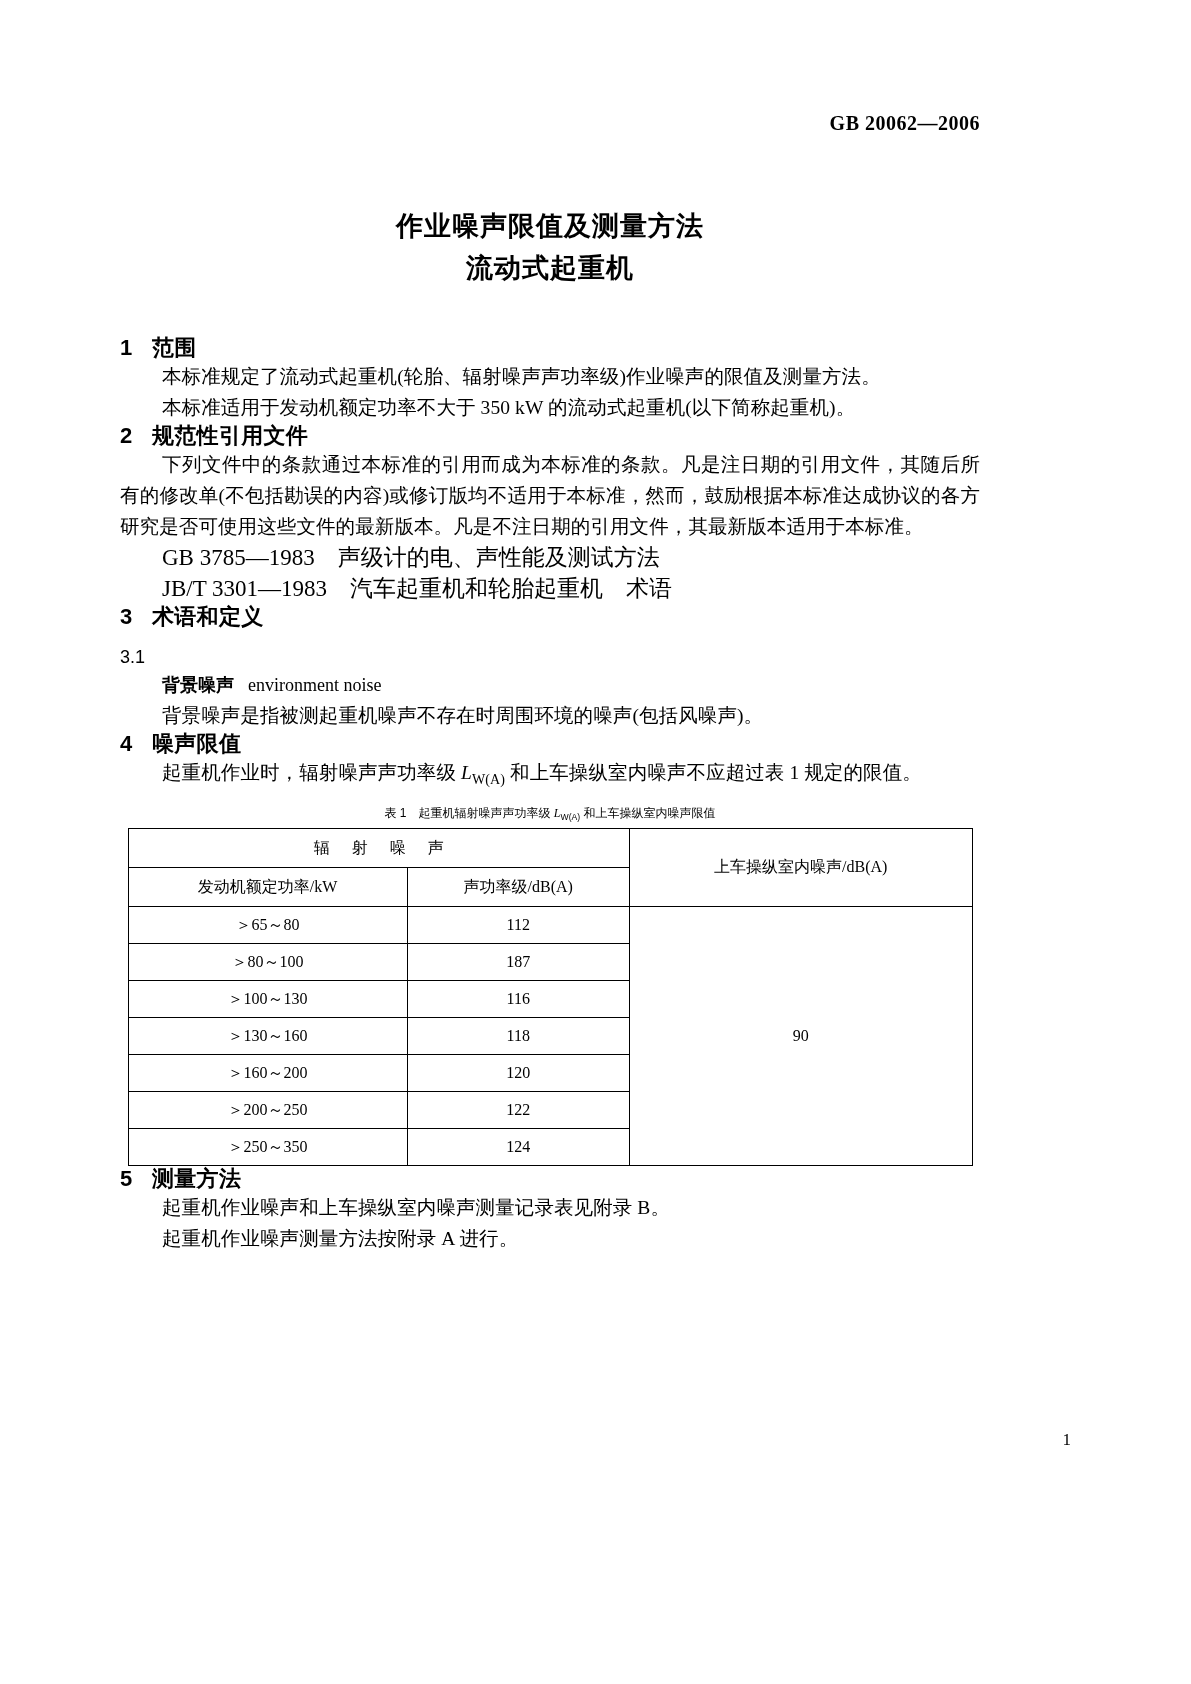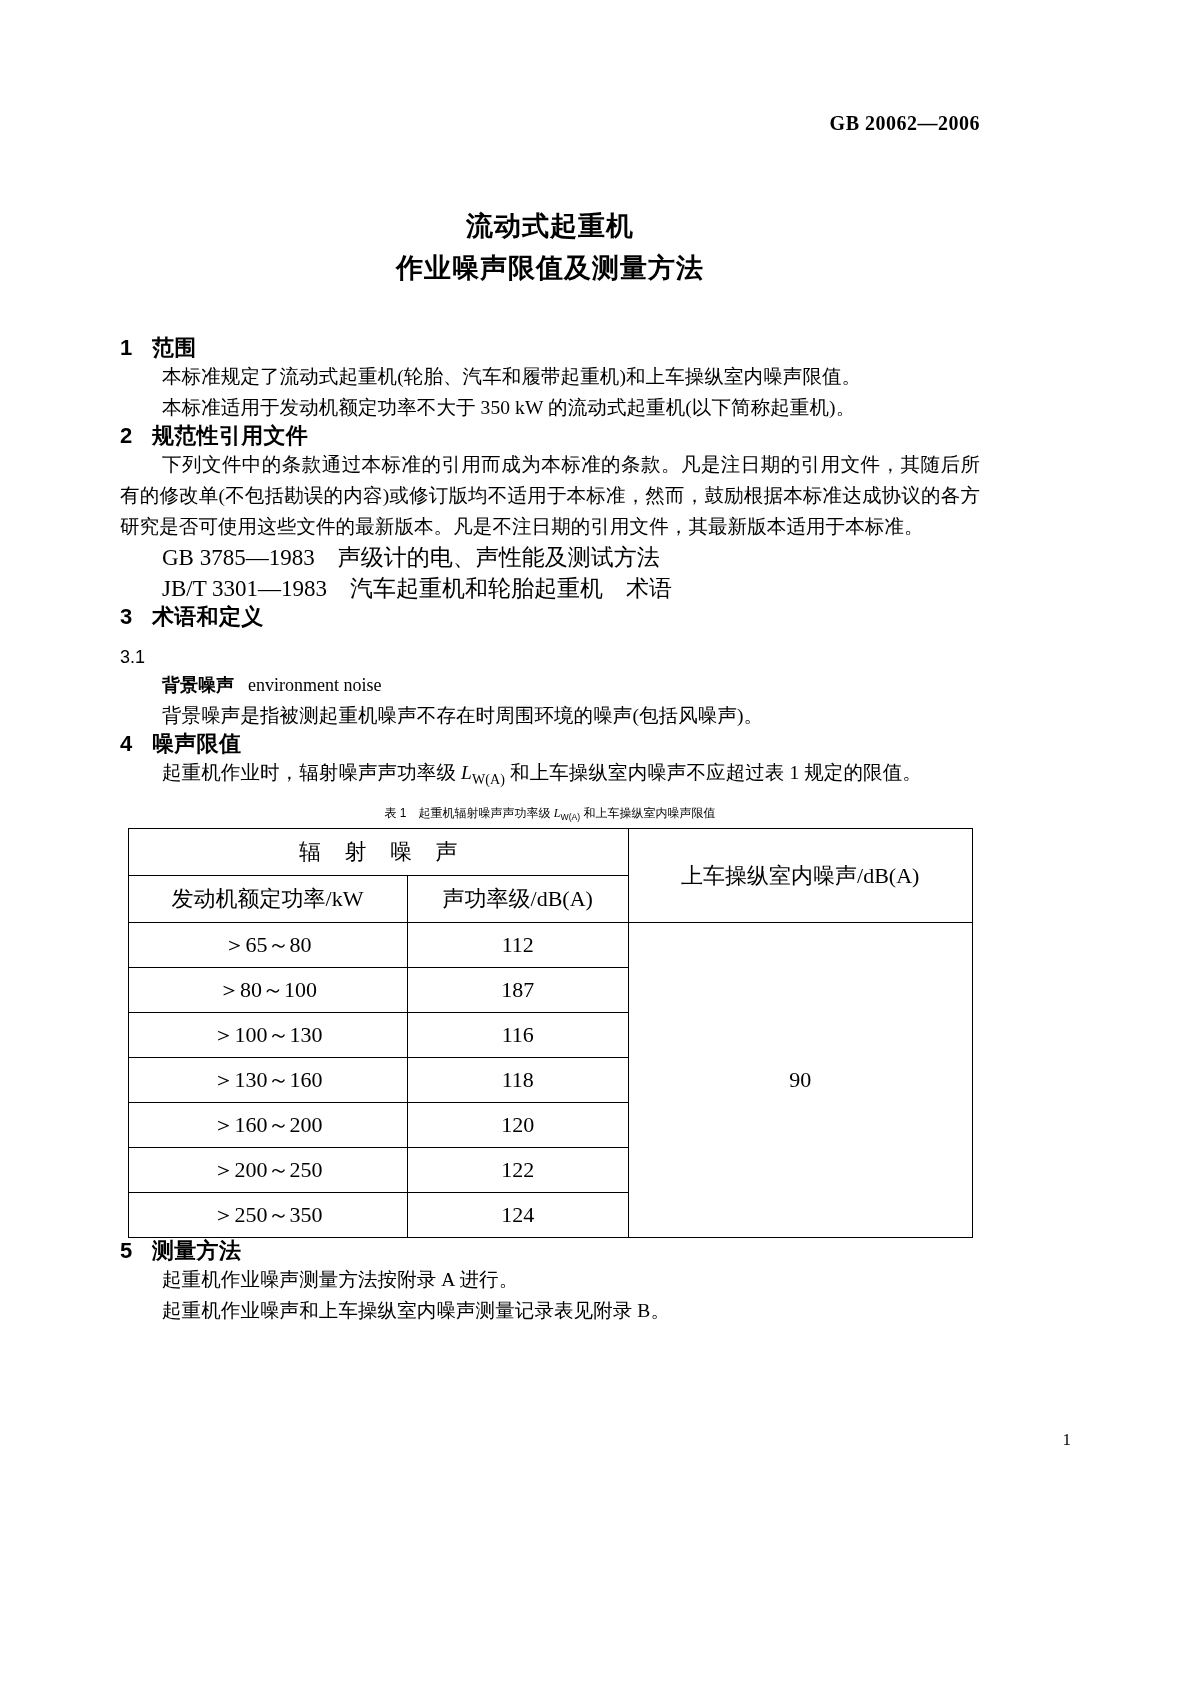--- a/index.html
+++ b/index.html
@@ -120,21 +120,21 @@
     font-family: "Liberation Sans", "DejaVu Sans", sans-serif;
     font-weight: normal;
     font-size: 12px;
     margin-top: 10px;
     margin-bottom: 6px;
   }
   table.limits {
     border-collapse: collapse;
     width: 845px;
     margin: 0 auto;
-    font-size: 22px;
+    font-size: 16px;
   }
   table.limits td {
     border: 1px solid #000;
     text-align: center;
     padding: 7px 4px;
     height: 22px;
     font-family: "Liberation Serif", "DejaVu Serif", serif;
   }
   table.limits td.hdr {
     padding: 8px 4px;
@@ -165,30 +165,30 @@
 
 <div class="page">
 
   <div class="content">
 
     <div class="doc-header">
       <span class="gb">GB 20062—2006</span>
     </div>
 
     <div class="doc-title">
+      <div>作业噪声限值及测量方法</div>
       <div>流动式起重机</div>
-      <div>作业噪声限值及测量方法</div>
     </div>
 
     <div class="body-block">
 
       <h2 class="section">
         <span class="sec-num">1</span><span>范围</span>
       </h2>
-      <p class="para indent after-head">本标准规定了流动式起重机(轮胎、汽车和履带起重机)和上车操纵室内噪声限值。</p>
+      <p class="para indent after-head">本标准规定了流动式起重机(轮胎、辐射噪声声功率级)作业噪声的限值及测量方法。</p>
       <p class="para indent">本标准适用于发动机额定功率不大于 350 kW 的流动式起重机(以下简称起重机)。</p>
 
       <h2 class="section sec-gap-top">
         <span class="sec-num">2</span><span>规范性引用文件</span>
       </h2>
       <p class="para indent after-head">下列文件中的条款通过本标准的引用而成为本标准的条款。凡是注日期的引用文件，其随后所有的修改单(不包括勘误的内容)或修订版均不适用于本标准，然而，鼓励根据本标准达成协议的各方研究是否可使用这些文件的最新版本。凡是不注日期的引用文件，其最新版本适用于本标准。</p>
       <div class="ref-line">GB 3785—1983　声级计的电、声性能及测试方法</div>
       <div class="ref-line">JB/T 3301—1983　汽车起重机和轮胎起重机　术语</div>
 
       <h2 class="section sec-gap-top">
@@ -245,21 +245,21 @@
           <tr>
             <td>＞250～350</td>
             <td>124</td>
           </tr>
         </tbody>
       </table>
 
       <h2 class="section sec-gap-top">
         <span class="sec-num">5</span><span>测量方法</span>
       </h2>
+      <p class="para indent">起重机作业噪声和上车操纵室内噪声测量记录表见附录 B。</p>
       <p class="para indent after-head">起重机作业噪声测量方法按附录 A 进行。</p>
-      <p class="para indent">起重机作业噪声和上车操纵室内噪声测量记录表见附录 B。</p>
 
     </div>
   </div>
 
   <div class="page-number">1</div>
 
 </div>
 
 </body></html>

